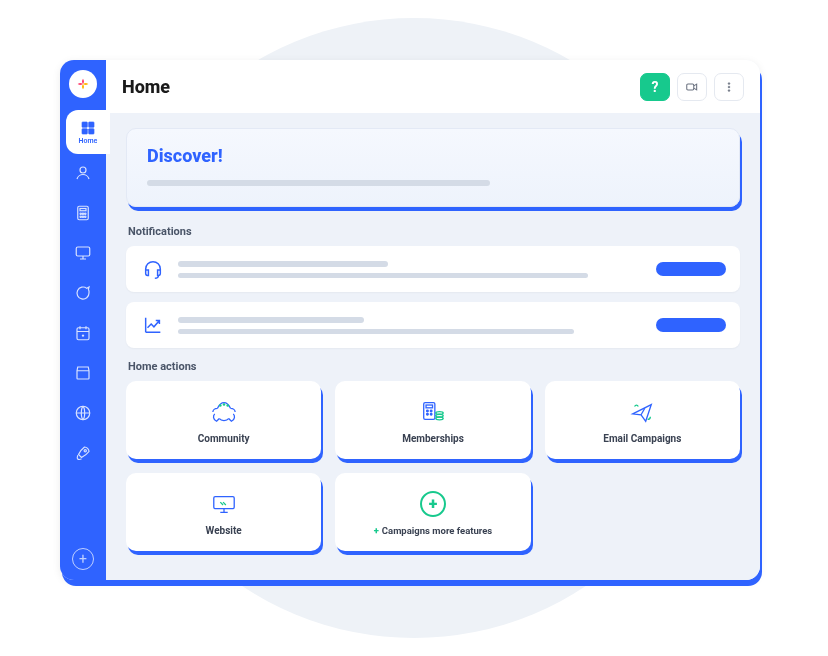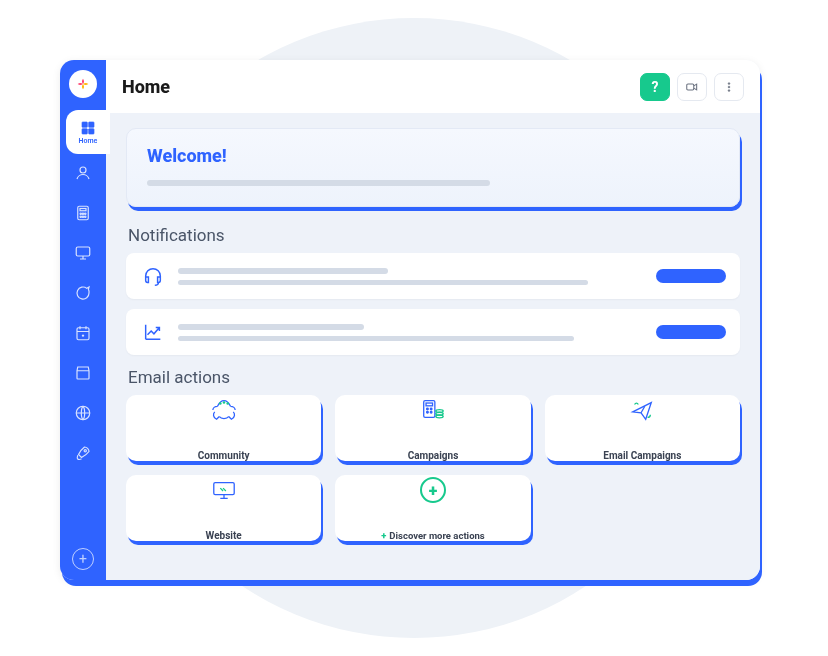--- a/index.html
+++ b/index.html
@@ -88,37 +88,37 @@
   .content { padding: 14px 20px 20px 20px; }
   .welcome {
     background: linear-gradient(180deg,#f5f8fe,#eef3fc);
     border:1px solid #e3e9f5;
     border-radius:10px; padding:16px 20px 20px 20px;
     box-shadow: 2px 4px 0 0 #2f63ff;
     margin-bottom:18px;
   }
   .welcome-title { color:#2f63ff; font-weight:800; font-size:18px; margin-bottom:14px;}
   .skel { background:#d4dbe6; border-radius:6px; height:6px;}
-  .section-h { font-size:17px; font-weight:400; color:#4a5568; margin:18px 0 8px 2px;}
+  .section-h { font-size:11px; font-weight:700; color:#4a5568; margin:18px 0 8px 2px;}
   .notif {
     background:#fff; border-radius:8px; padding:10px 14px;
     display:flex; align-items:center; gap:12px;
     box-shadow: 0 1px 2px rgba(0,0,0,0.04);
     margin-bottom:10px;
   }
   .notif-icon { width:26px; height:26px; display:flex; align-items:center; justify-content:center;}
   .notif-icon svg{ width:22px; height:22px; stroke:#2f63ff; fill:none; stroke-width:1.6;}
   .notif-lines { flex:1; display:flex; flex-direction:column; gap:6px;}
   .notif-pill { width:70px; height:14px; border-radius:999px; background:#2f63ff; cursor:pointer;}
   .actions-grid {
     display:grid; grid-template-columns: repeat(3, 1fr); gap:14px; margin-top:4px;
   }
   .action-card {
-    background:#fff; border-radius:10px; height:66px;
-    display:flex; flex-direction:column; align-items:center; justify-content:space-between;
+    background:#fff; border-radius:10px; height:78px;
+    display:flex; flex-direction:column; align-items:center; justify-content:center;
     box-shadow: 2px 4px 0 0 #2f63ff;
     cursor:pointer;
   }
   .action-icon { height:30px; display:flex; align-items:center; justify-content:center;}
   .action-icon svg { width:30px; height:26px; stroke:#2f63ff; fill:none; stroke-width:1.4;}
   .action-label { font-size:10px; font-weight:700; color:#3a4252; margin-top:6px;}
   .discover-label { font-size:9.5px; font-weight:700; color:#3a4252; margin-top:6px; display:flex; align-items:center; gap:3px;}
   .discover-plus{ color:#17c98d; font-weight:900;}
   .circle-plus {
     width:26px; height:26px; border-radius:50%; border:2px solid #17c98d;
@@ -230,21 +230,21 @@
               <circle cx="12" cy="6" r="1.5"></circle>
               <circle cx="12" cy="12" r="1.5"></circle>
               <circle cx="12" cy="18" r="1.5"></circle>
             </svg>
       </div>
     </div>
 
     <div class="content">
 
       <div class="welcome">
-        <div class="welcome-title">Welcome!</div>
+        <div class="welcome-title">Discover!</div>
         <div class="skel" style="width:60%;"></div>
       </div>
 
       <div class="section-h">Notifications</div>
 
       <div class="notif">
         <div class="notif-icon">
           <svg viewBox="0 0 24 24">
                 <path d="M4 13v-1a8 8 0 0 1 16 0v1M4 13v4a2 2 0 0 0 2 2h1v-6H4Zm16 0v4a2 2 0 0 1-2 2h-1v-6h3ZM18 19c0 2-2 3-4 3"></path>
               </svg>
@@ -262,21 +262,21 @@
                 <path d="M4 20V4M4 20h16M6 15l4-4 3 3 6-7M15 7h4v4"></path>
               </svg>
         </div>
         <div class="notif-lines">
           <div class="skel" style="width:40%;"></div>
           <div class="skel" style="width:85%; height:5px;"></div>
         </div>
         <div class="notif-pill"></div>
       </div>
 
-      <div class="section-h" style="margin-top:12px;">Email actions</div>
+      <div class="section-h" style="margin-top:12px;">Home actions</div>
 
       <div class="actions-grid">
         <div class="action-card">
           <div class="action-icon">
             <svg viewBox="0 0 32 28">
                   <path d="M4 14c0-2 2-4 5-4M28 14c0-2-2-4-5-4M9 10c2-4 4-6 7-6s5 2 7 6M6 16c-2 2-2 6 2 8l3-3M26 16c2 2 2 6-2 8l-3-3M11 21c2 3 8 3 10 0"></path>
                   <circle class="accent-dot" stroke="none" cx="12" cy="7" r="1.4"></circle>
                   <circle class="accent-dot" stroke="none" cx="16" cy="6" r="1.4"></circle>
                   <circle class="accent-dot" stroke="none" cx="20" cy="7" r="1.4"></circle>
                 </svg>
@@ -291,21 +291,21 @@
                   <rect x="8.5" y="6.5" width="7" height="3"></rect>
                   <circle cx="10" cy="13" r="0.9" fill="#2f63ff"></circle>
                   <circle cx="14" cy="13" r="0.9" fill="#2f63ff"></circle>
                   <circle cx="10" cy="16.5" r="0.9" fill="#2f63ff"></circle>
                   <circle cx="14" cy="16.5" r="0.9" fill="#2f63ff"></circle>
                   <ellipse cx="23" cy="15" rx="4" ry="1.4" stroke="#17c98d"></ellipse>
                   <ellipse cx="23" cy="18" rx="4" ry="1.4" stroke="#17c98d"></ellipse>
                   <ellipse cx="23" cy="21" rx="4" ry="1.4" stroke="#17c98d"></ellipse>
                 </svg>
           </div>
-          <div class="action-label">Campaigns</div>
+          <div class="action-label">Memberships</div>
         </div>
 
 
         <div class="action-card">
           <div class="action-icon">
             <svg viewBox="0 0 32 28">
                   <path d="M6 16L26 6l-6 18-5-7-9-1Z"></path>
                   <path d="M15 17l4-7"></path>
                   <path d="M8 8c1-2 3-2 4 0" stroke="#17c98d"></path>
                   <path d="M22 22c2 0 3-1 3-3" stroke="#17c98d"></path>
@@ -324,20 +324,20 @@
           </div>
           <div class="action-label">Website</div>
         </div>
 
         <div class="action-card">
           <div class="action-icon">
             <div class="circle-plus">+</div>
           </div>
           <div class="discover-label">
             <span class="discover-plus">+</span>
-                <span>Discover more actions</span>
+                <span>Campaigns more features</span>
           </div>
         </div>
       </div>
     </div>
   </div>
  </div>
 </div>
 
 </body></html>

